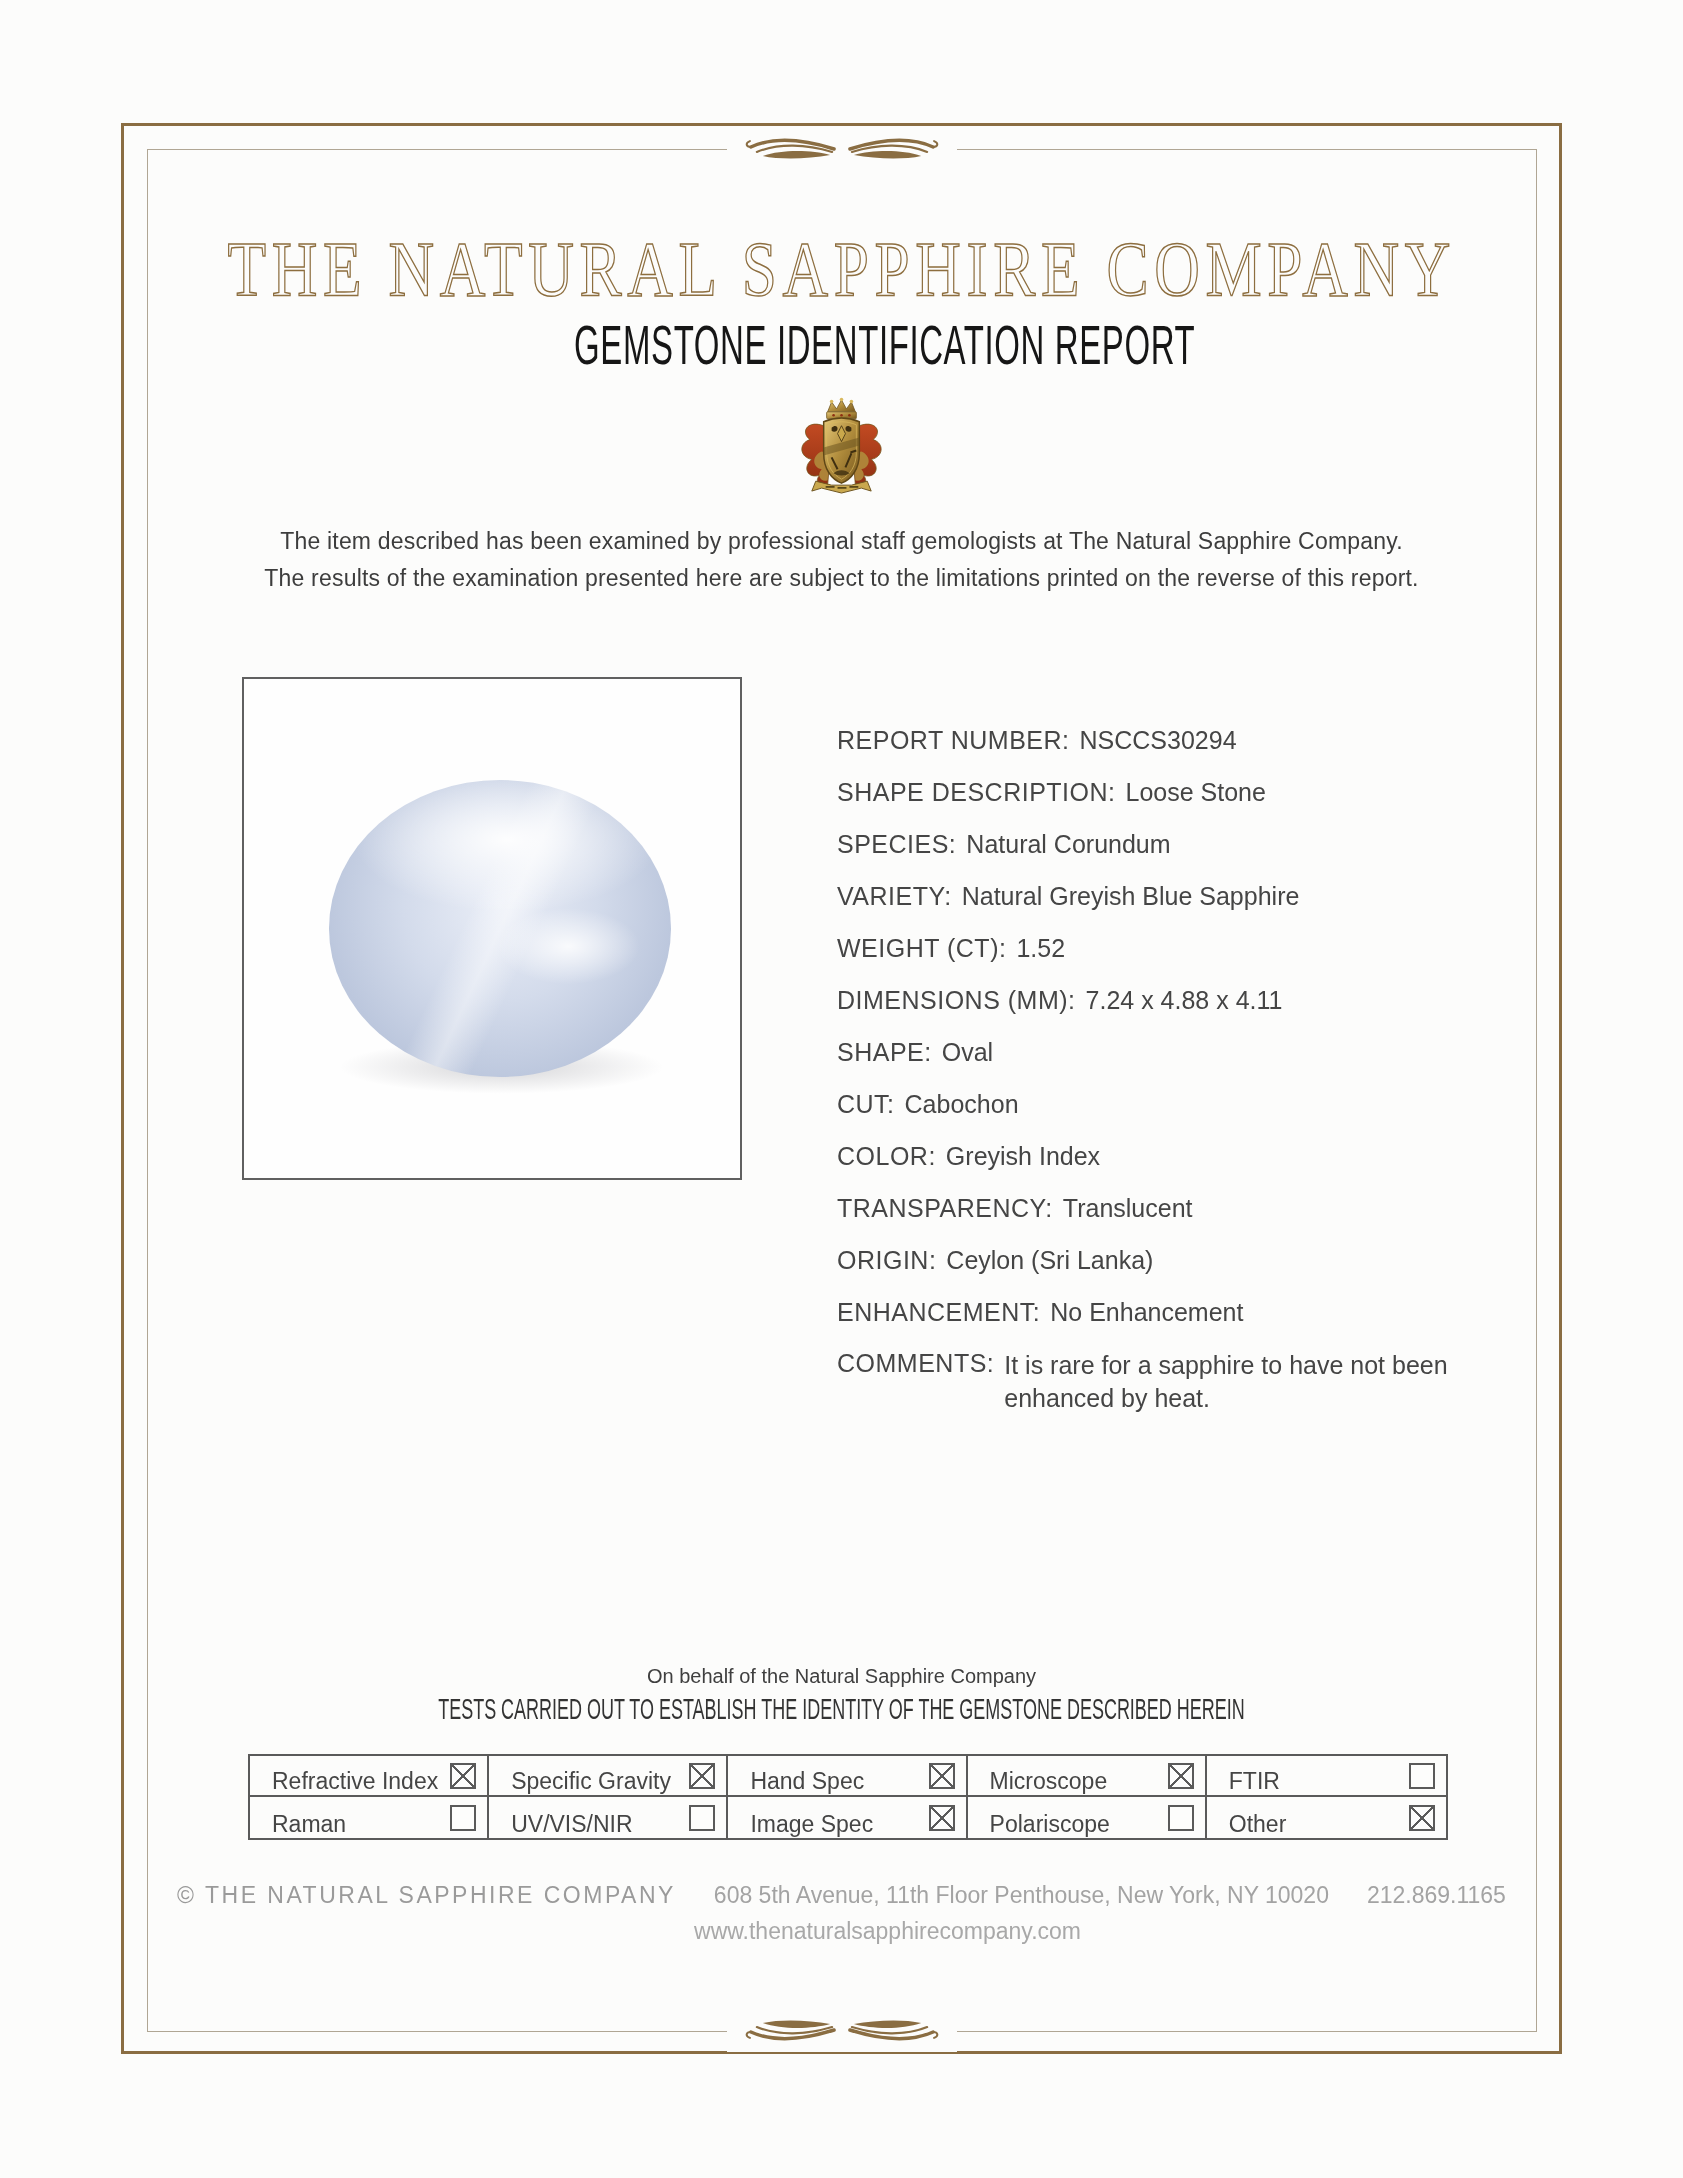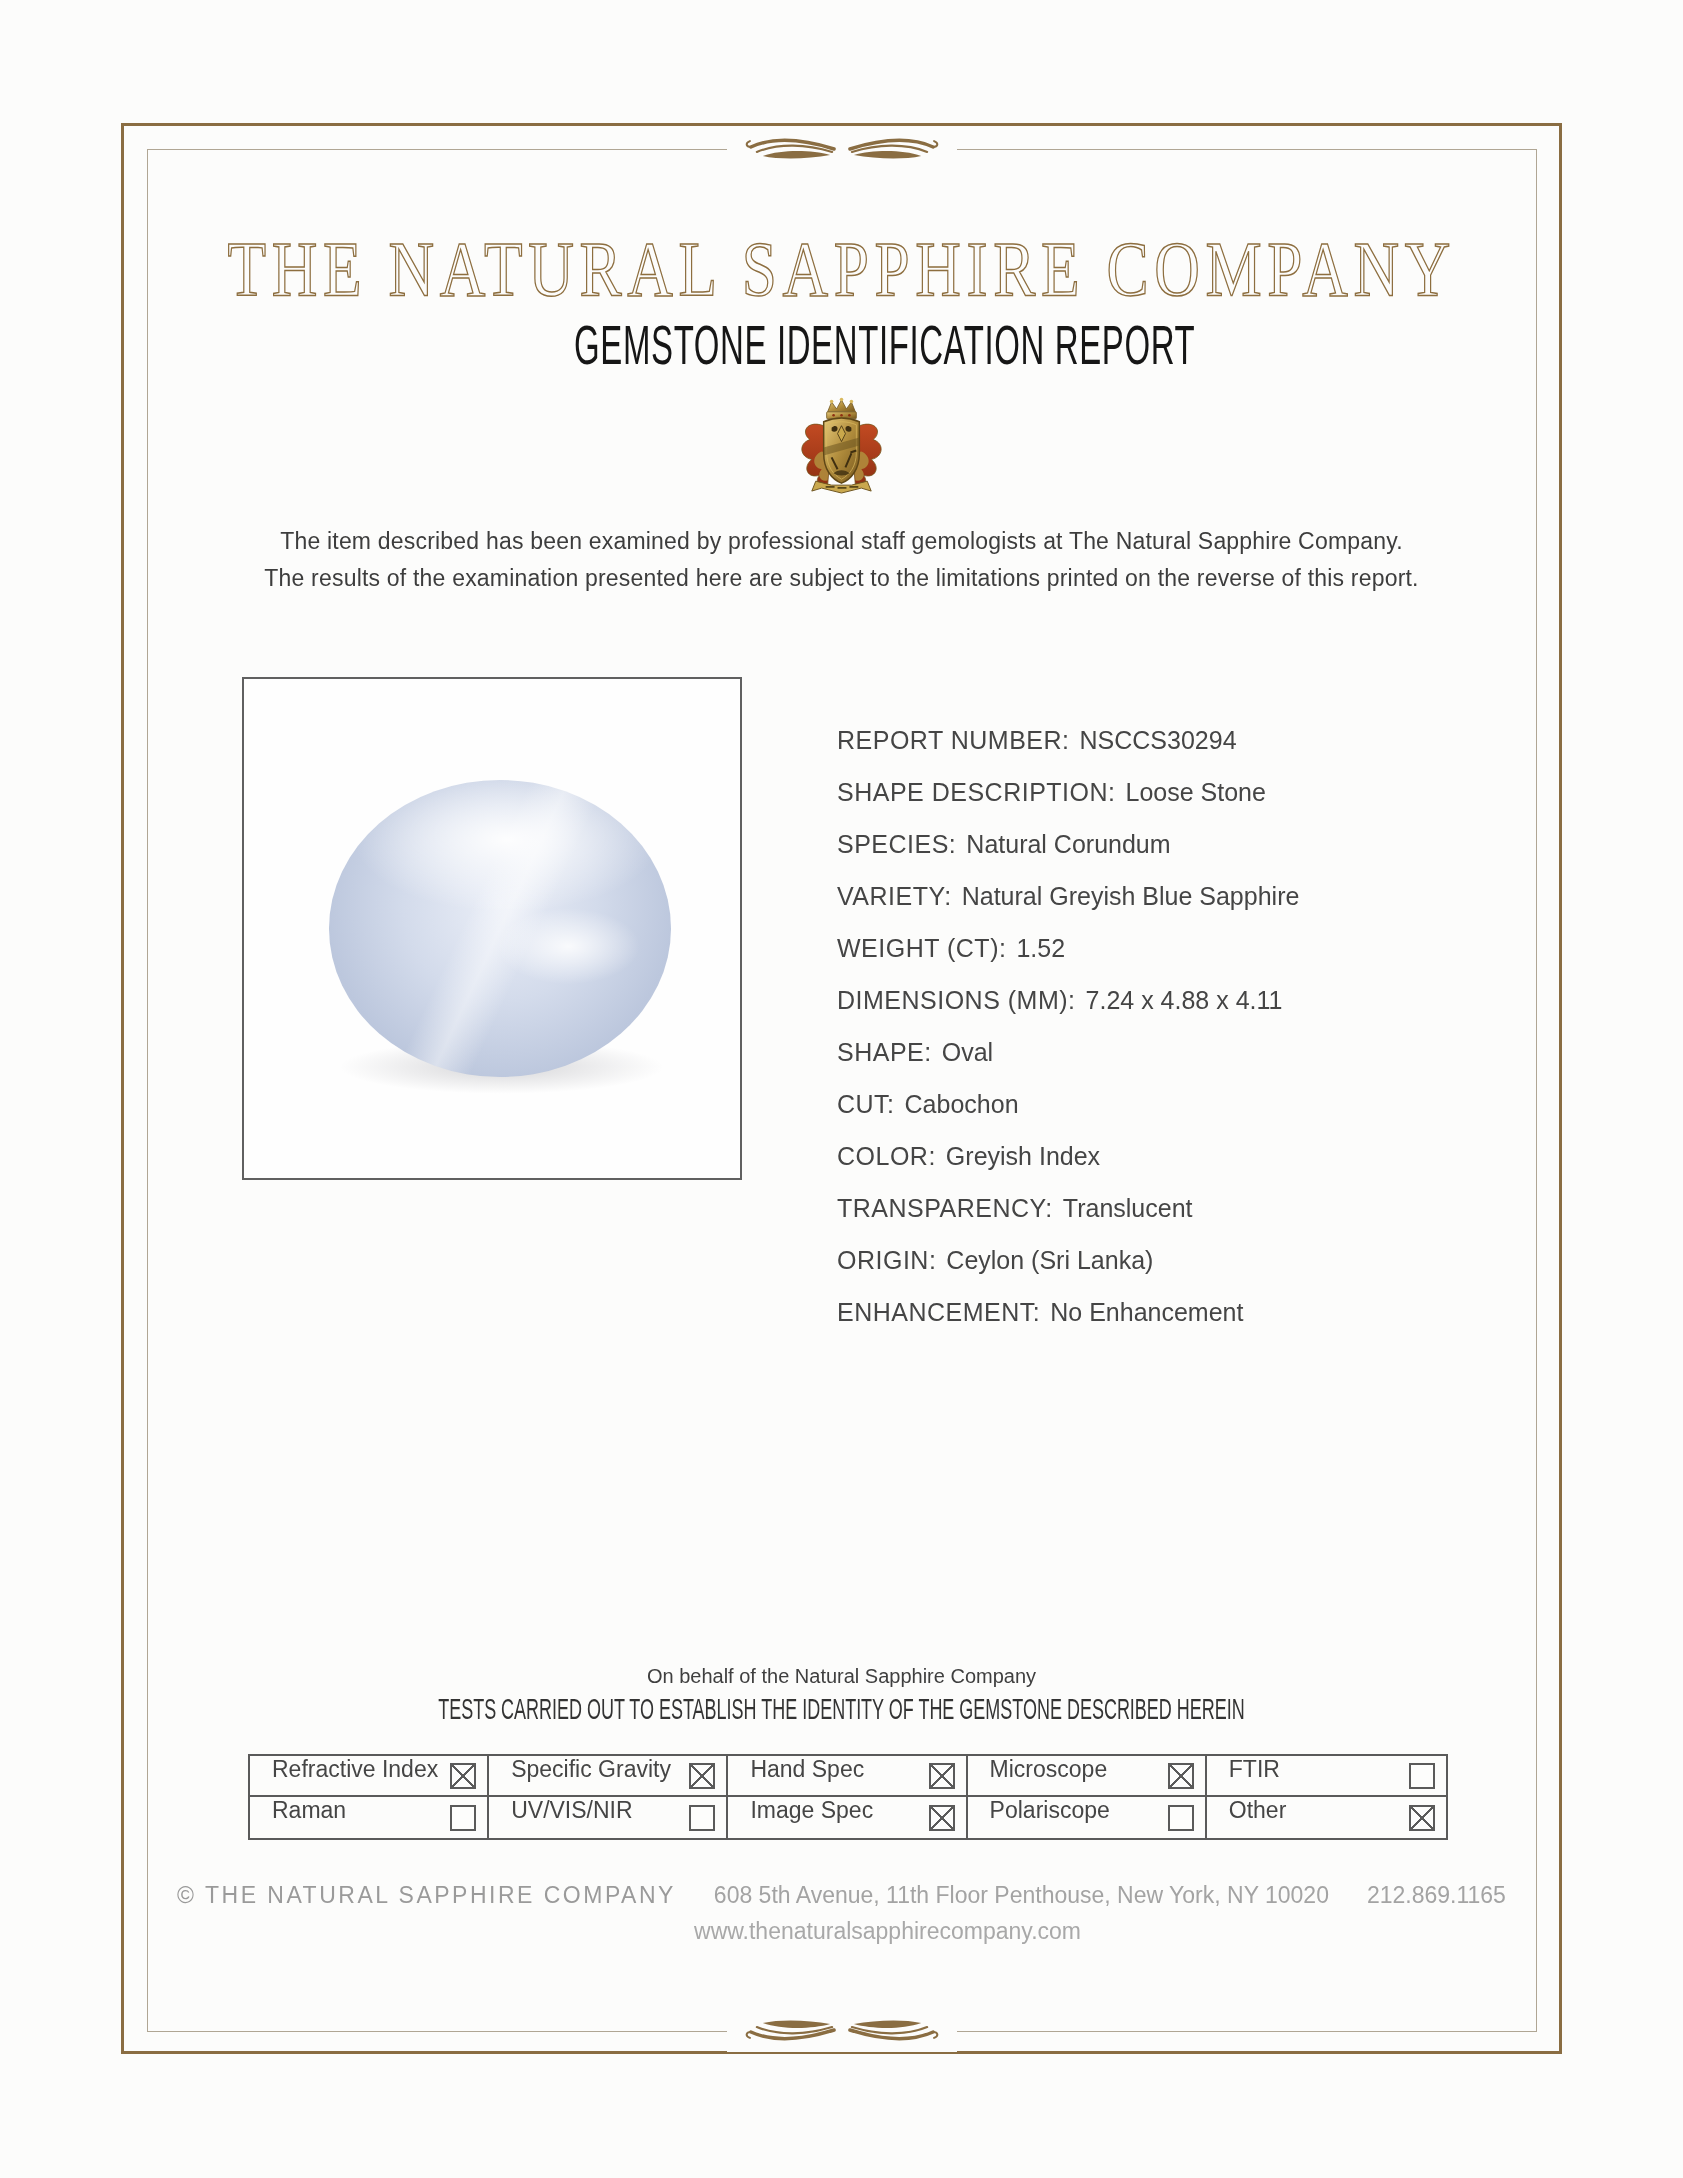--- a/index.html
+++ b/index.html
@@ -84,21 +84,21 @@
   .tests-heading span{
     display:inline-block; font-size:29px; color:#333; transform:scaleX(0.62); transform-origin:center top;
   }
   .tests-table{
     position:absolute; left:248px; top:1754px; width:1200px;
     border:2px solid #5a5a5a; box-sizing:border-box;
     display:grid; grid-template-columns:repeat(5,1fr);
   }
   .cell{
     position:relative; height:41px; border-right:2px solid #5a5a5a; border-bottom:2px solid #5a5a5a;
-    display:flex; align-items:flex-start; padding-left:22px; box-sizing:border-box;
+    display:flex; align-items:flex-end; padding-left:22px; box-sizing:border-box;
     font-size:23px; color:#454545;
   }
   .cell:nth-child(5n){ border-right:none; }
   .cell:nth-child(n+6){ border-bottom:none; }
   .cb{
     position:absolute; right:11px; top:50%; transform:translateY(-50%);
     width:26px; height:26px; border:2px solid #5a5a5a; box-sizing:border-box; background:#fdfdfc;
   }
   .cb.checked{
     background:
@@ -266,20 +266,24 @@
         <span class="val">Translucent</span>
       </div>
     <div class="field">
         <span class="lbl">ORIGIN:</span>
         <span class="val">Ceylon (Sri Lanka)</span>
       </div>
     <div class="field">
         <span class="lbl">ENHANCEMENT:</span>
         <span class="val">No Enhancement</span>
       </div>
+    <div class="field field--comments">
+        <span class="lbl">COMMENTS:</span>
+        <span class="val">It is rare for a sapphire to have not been enhanced by heat.</span>
+      </div>
   </div>
 
   <div class="on-behalf">On behalf of the Natural Sapphire Company</div>
   <div class="tests-heading">
     <span>TESTS CARRIED OUT TO ESTABLISH THE IDENTITY OF THE GEMSTONE DESCRIBED HEREIN</span>
   </div>
 
   <div class="tests-table">
     <div class="cell">
         <span>Refractive Index</span>

